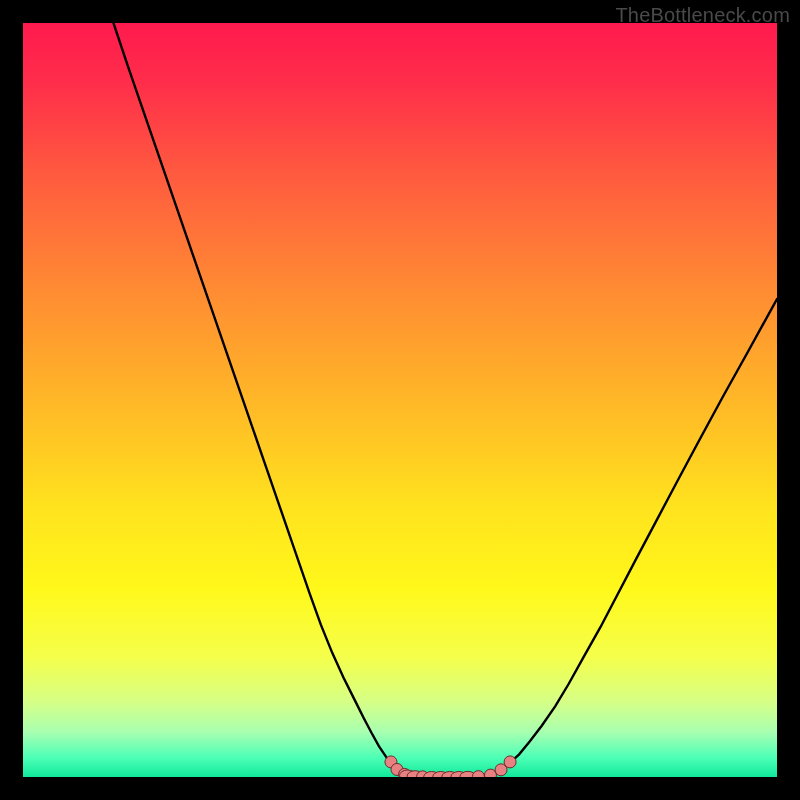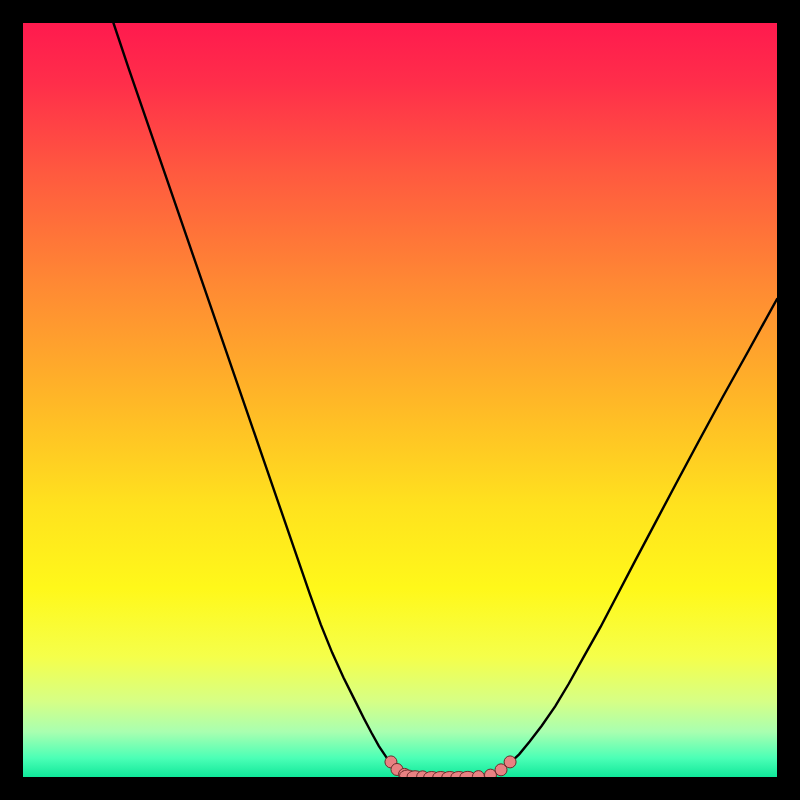--- a/index.html
+++ b/index.html
@@ -73,13 +73,14 @@
           <ellipse cx="426.76400000000007" cy="754" rx="8" ry="5.5" fill="#e88182" stroke="#6b2b2b" stroke-width="1"></ellipse>
           <ellipse cx="435.81199999999995" cy="754" rx="8" ry="5.5" fill="#e88182" stroke="#6b2b2b" stroke-width="1"></ellipse>
           <ellipse cx="444.85999999999996" cy="753.8492" rx="8" ry="5.5" fill="#e88182" stroke="#6b2b2b" stroke-width="1"></ellipse>
           <ellipse cx="455.416" cy="753.623" rx="6" ry="6" fill="#e88182" stroke="#6b2b2b" stroke-width="1"></ellipse>
           <ellipse cx="467.48" cy="752.115" rx="6" ry="6" fill="#e88182" stroke="#6b2b2b" stroke-width="1"></ellipse>
           <ellipse cx="478.036" cy="746.837" rx="6" ry="6" fill="#e88182" stroke="#6b2b2b" stroke-width="1"></ellipse>
           <ellipse cx="487.08399999999995" cy="738.92" rx="6" ry="6" fill="#e88182" stroke="#6b2b2b" stroke-width="1"></ellipse>
         </g>
     </svg>
   </div>
+  <div class="watermark">TheBottleneck.com</div>
 </div>
 
 </body></html>

